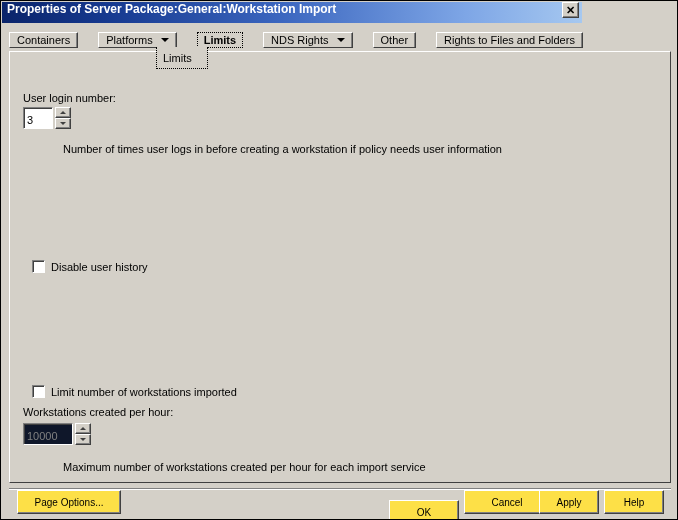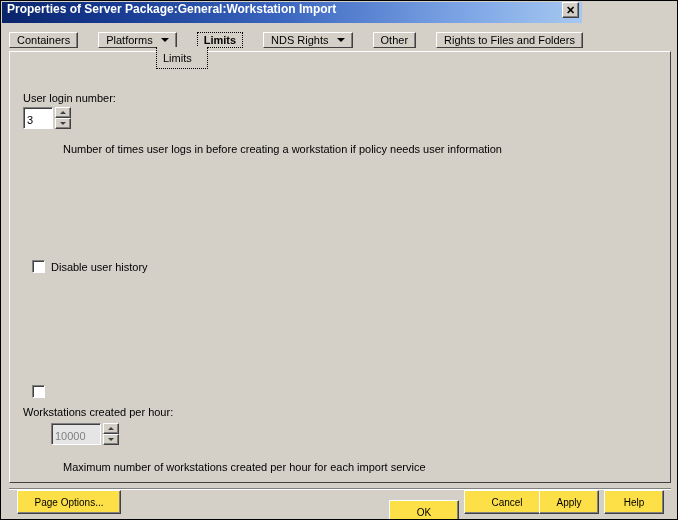--- a/index.html
+++ b/index.html
@@ -172,23 +172,22 @@
     border-right: 1px solid #ffffff;
     border-bottom: 1px solid #ffffff;
     box-shadow: inset 1px 1px 0 #404040;
     font-size: 11px;
     color: #000000;
     padding: 3px 0 0 3px;
     font-family: "Liberation Sans", sans-serif;
     outline: none;
   }
   .spinner.disabled .sp-field {
-    background: #e5e5e5;
+    background: #0f172a;
     color: #808080;
-    margin-left: 28px;
   }
   .spinner.wide .sp-field { width: 50px; }
   .spinner .sp-buttons {
     display: flex;
     flex-direction: column;
     width: 16px;
     margin-left: 2px;
   }
   .sp-btn {
     flex: 1;
@@ -333,20 +332,21 @@
 
     <div class="desc-text" style="left:13px; top:91px;">Number of times user logs in before creating a workstation if policy needs user information</div>
 
     <div class="checkrow" style="left:22px; top:208px;">
       <span class="checkbox"></span>
       <span class="cb-label">Disable user history</span>
     </div>
 
     <div class="checkrow" style="left:22px; top:333px;">
       <span class="checkbox"></span>
+      <span class="cb-label">Limit number of workstations imported</span>
     </div>
 
     <div class="field-label" style="left:13px; top:354px;">Workstations created per hour:</div>
 
     <div class="spinner wide disabled" style="left:13px; top:371px;">
       <input class="sp-field" type="text" readonly="" disabled="" value="10000" style="">
       <div class="sp-buttons">
         <div class="sp-btn">
           <span class="arrow-up"></span>
         </div>

